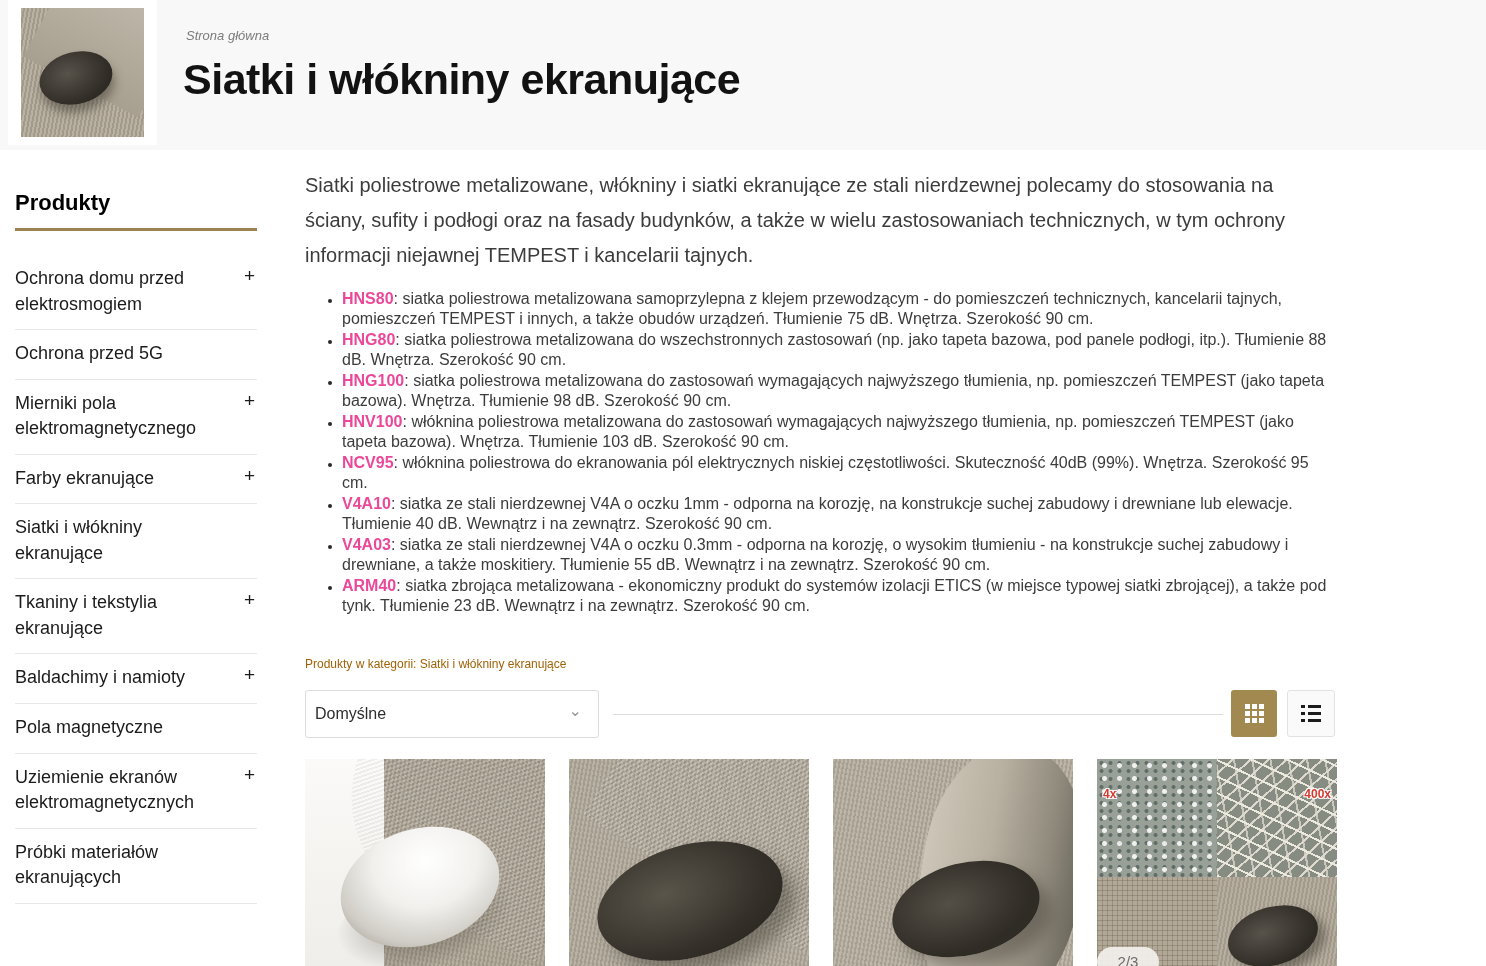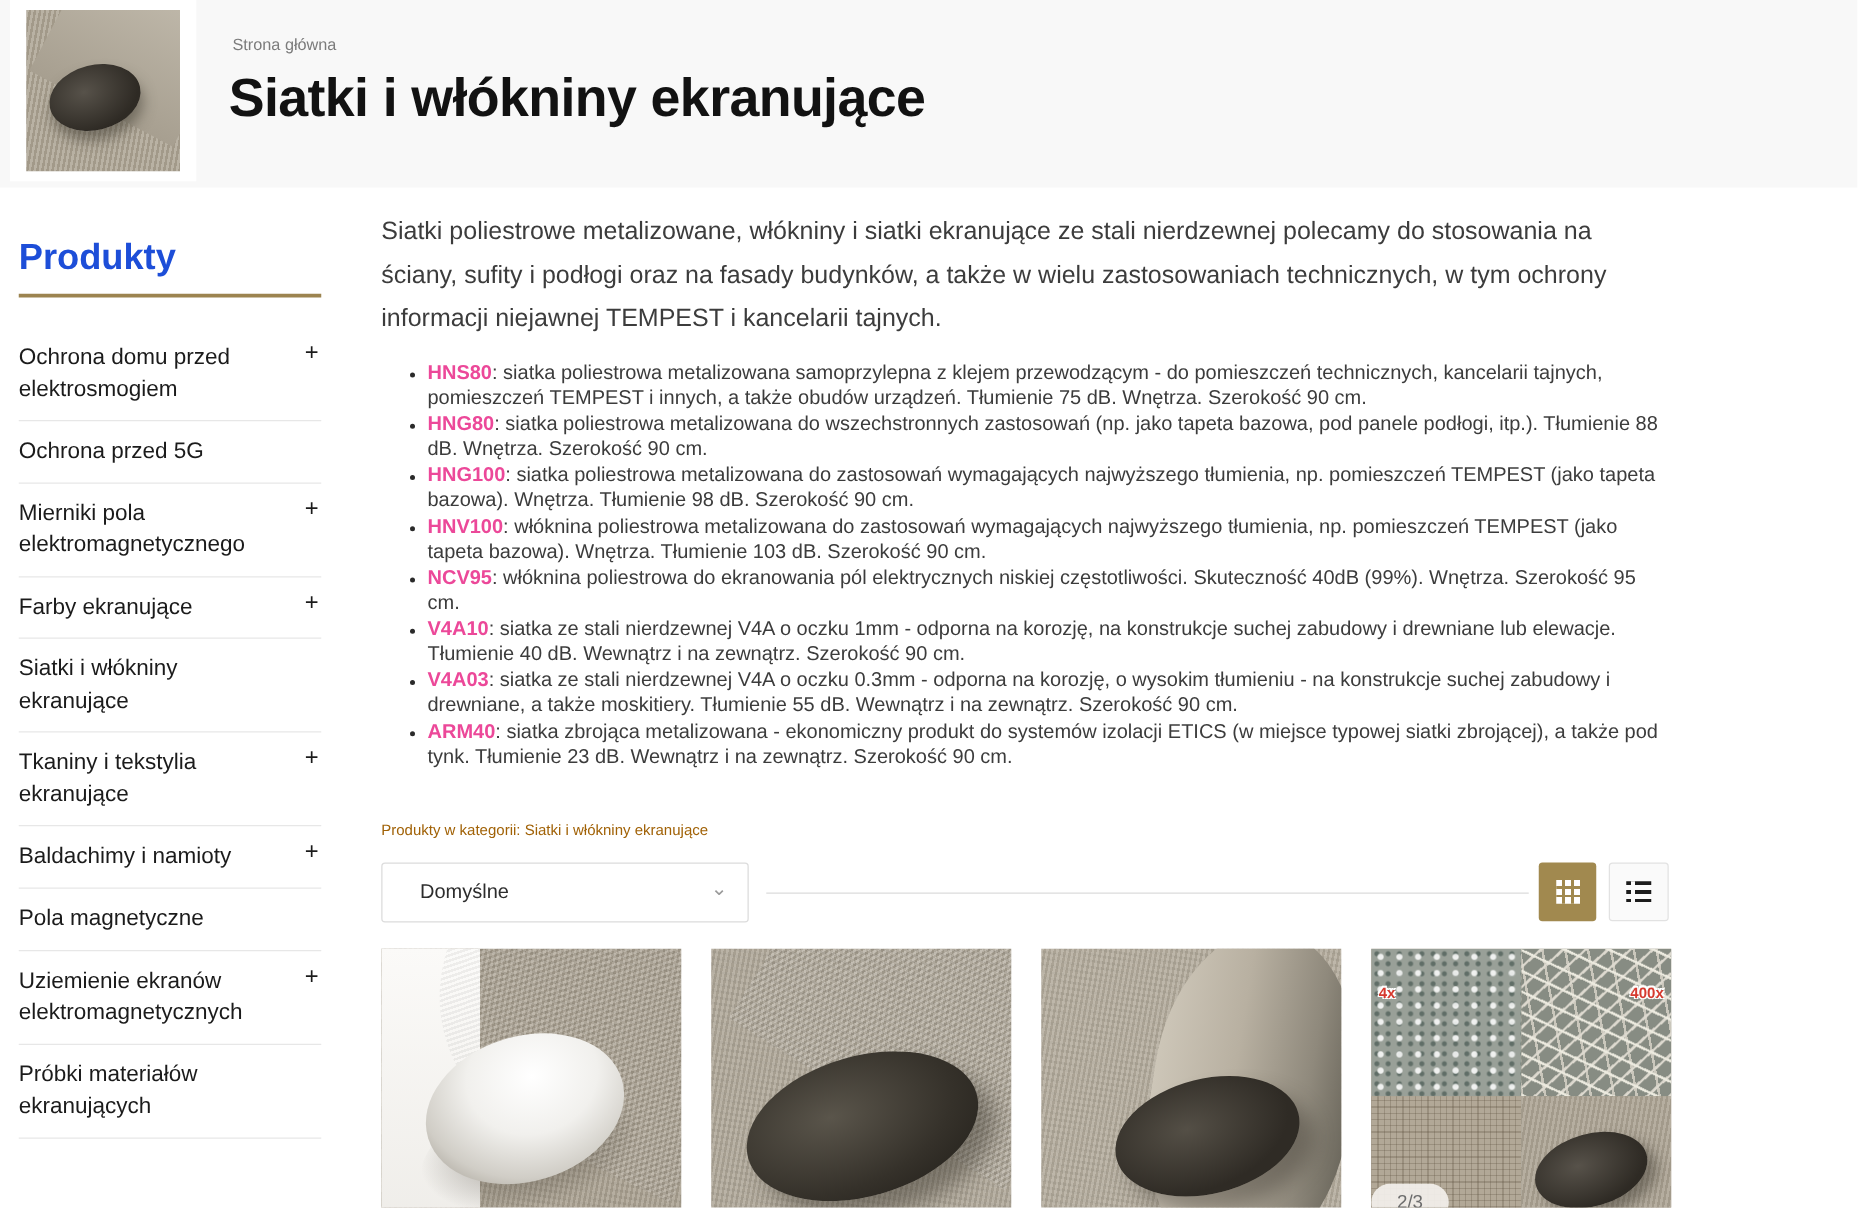--- a/index.html
+++ b/index.html
@@ -15,47 +15,47 @@
     display:flex; align-items:center; justify-content:center; }
   .thumb { position:relative; width:123px; height:129px; overflow:hidden;
     background-color:#aca392;
     background-image:repeating-linear-gradient(100deg, rgba(255,255,255,.16) 0 2px, rgba(0,0,0,.06) 2px 4px); }
   .thumb .drop { position:absolute; left:18px; top:44px; width:74px; height:52px; border-radius:50%;
     transform:rotate(-14deg);
     background:radial-gradient(ellipse at 40% 38%, #57524a 0%, #2e2a24 70%);
     box-shadow:0 8px 10px rgba(60,55,45,.5); }
   .thumb .sheet { position:absolute; right:-30px; top:-34px; width:130px; height:120px;
     transform:rotate(28deg); background:linear-gradient(#c2bbad, #a79f90); }
-  .breadcrumb { position:absolute; left:186px; top:28px; font-size:13px; color:#7b7b7b; cursor:pointer; }
+  .breadcrumb { position:absolute; left:186px; top:28px; font-size:13px; color:#7b7b7b; cursor:pointer;font-style:italic; }
   .page-title { position:absolute; left:183px; top:55px; font-size:43px; font-weight:700;
     letter-spacing:-0.5px; color:#121212; }
 
   
   .sidebar { position:absolute; left:15px; top:190px; width:242px; }
-  .sidebar-title { font-size:29px; font-weight:700; color:#1d4ed8; }
+  .sidebar-title { font-size:22px; font-weight:700; color:#000000; }
   .gold-bar { height:3px; background:#9c8450; margin-top:12px; }
   .side-list { margin-top:24px; }
   .side-item { position:relative; padding:11px 26px 12px 0; border-bottom:1px solid #e7e7e7;
     font-size:18px; line-height:1.42; color:#1b1b1b; cursor:pointer; }
   .side-item .plus { position:absolute; right:2px; top:8px; font-size:19px; color:#1b1b1b; }
 
   
   .main { position:absolute; left:305px; top:168px; width:1032px; }
   .intro { font-size:20px; line-height:1.75; color:#3c3c3c; }
   .bullets { margin:16px 0 0 0; padding-left:37px; color:#3c3c3c; }
   .bullets li { font-size:16px; line-height:1.28; }
   .bullets li::marker { font-size:12px; color:#2a2a2a; }
   .bullets b { color:#ec4899; font-weight:700; }
 
   .category-line { margin-top:40px; font-size:12px; font-weight:500; color:#a16207; }
 
   .sort-row { position:relative; margin-top:19px; height:48px; }
   .sort-select { position:absolute; left:0; top:0; width:294px; height:48px; background:#fff;
     border:1px solid #dcdcdc; border-radius:3px; display:flex; align-items:center;
-    padding:0 30px; font-size:16px; color:#2d2d2d; cursor:pointer; }
+    padding:0 9px; font-size:16px; color:#2d2d2d; cursor:pointer; }
   .sort-chevron { position:absolute; right:16px; top:10px; color:#9a9a9a; font-size:16px; }
   .sort-line { position:absolute; left:308px; width:610px; top:24px; height:1px; background:#dcdcdc; }
   .btn-grid { position:absolute; left:926px; top:0; width:46px; height:47px; background:#a1894f;
     border:none; border-radius:3px; display:flex; align-items:center; justify-content:center; cursor:pointer; }
   .icon-grid { width:19px; height:19px;
     background:
       linear-gradient(90deg, rgba(0,0,0,0) 0 5px, #a1894f 5px 7px, rgba(0,0,0,0) 7px 12px, #a1894f 12px 14px, rgba(0,0,0,0) 14px),
       linear-gradient(0deg,  rgba(0,0,0,0) 0 5px, #a1894f 5px 7px, rgba(0,0,0,0) 7px 12px, #a1894f 12px 14px, rgba(0,0,0,0) 14px),
       #ffffff; }
   .btn-list { position:absolute; left:982px; top:0; width:48px; height:47px; background:#fafafa;

